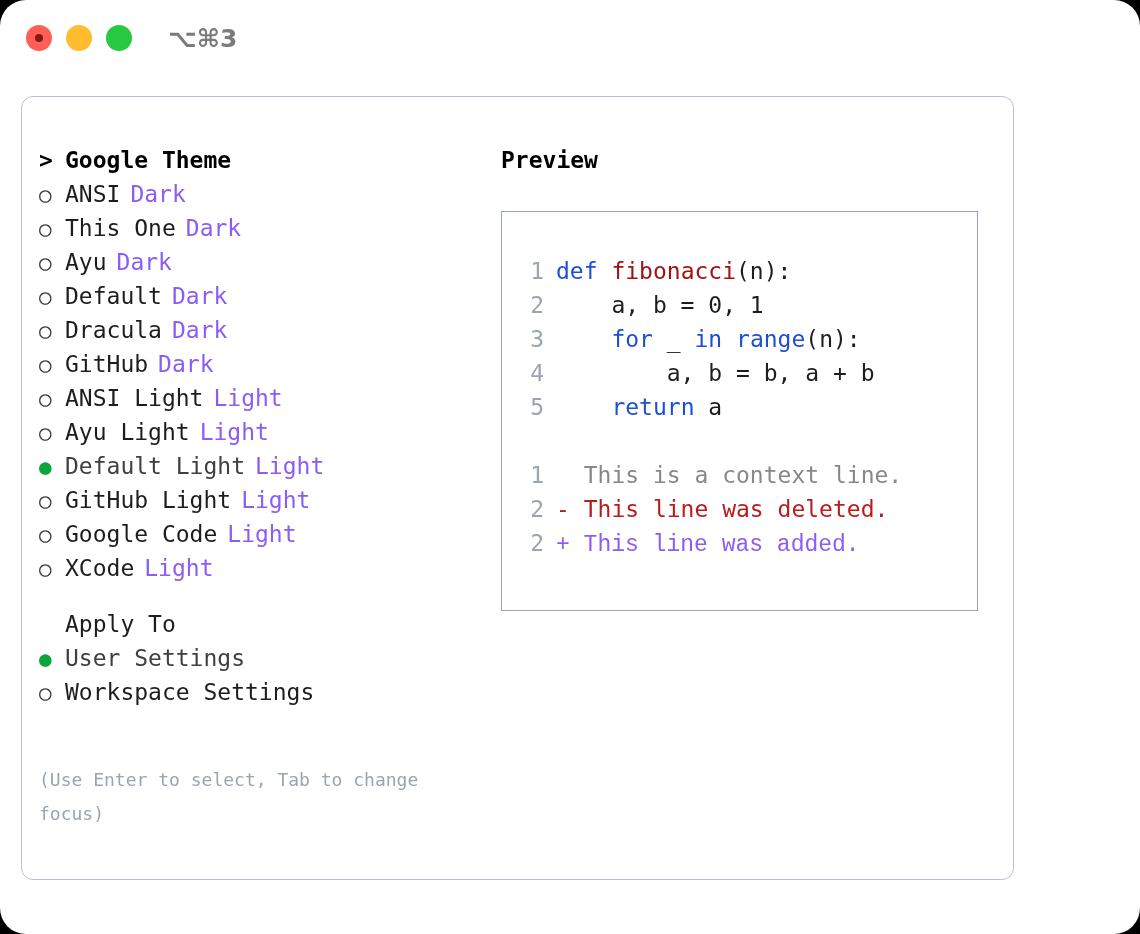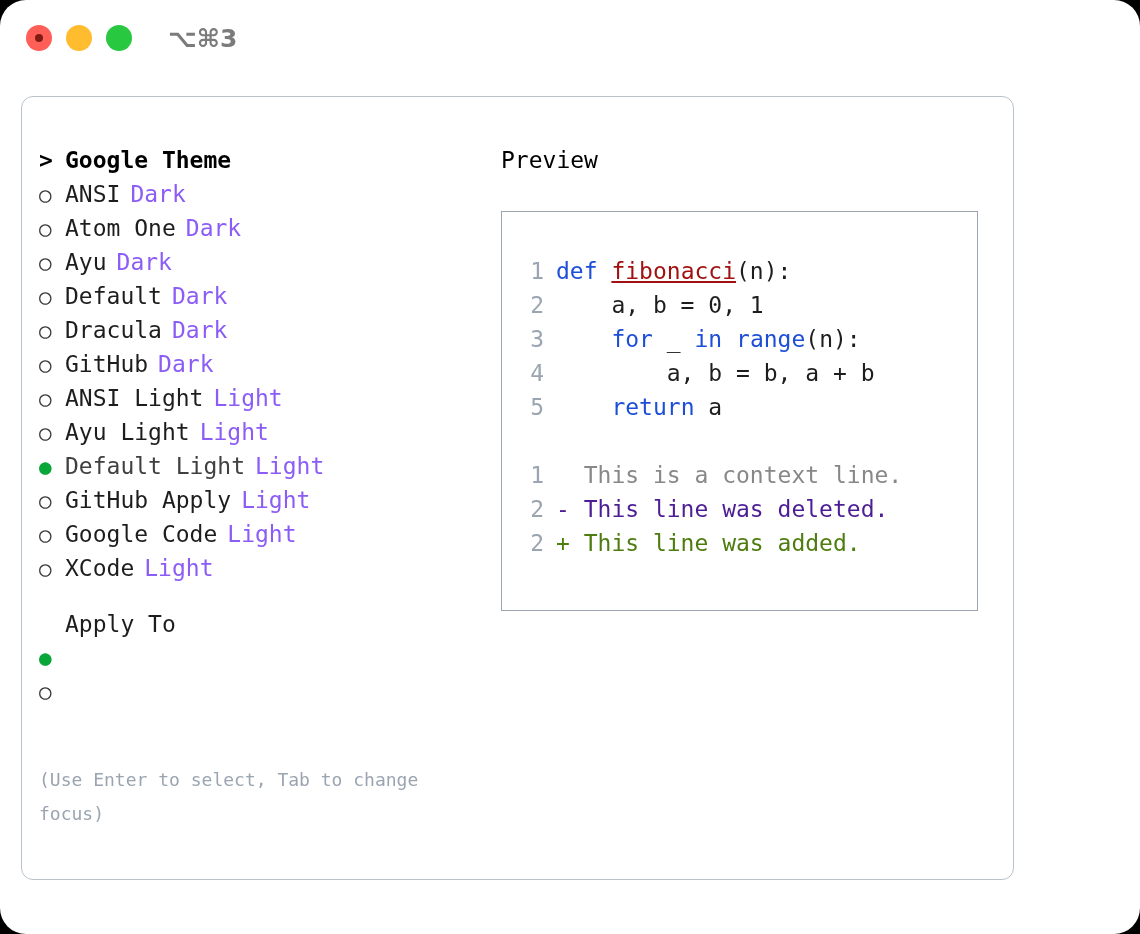--- a/index.html
+++ b/index.html
@@ -129,21 +129,21 @@
 
   
   #right-col {
     position: absolute;
     left: 479px;
     top: 46px;
     width: 490px;
   }
   #preview-title {
     font-size: 23px;
-    font-weight: normal;
+    font-weight: bold;
     color: #000000;
     line-height: 34px;
   }
   #preview-box {
     margin-top: 34px;
     width: 477px;
     height: 400px;
     border: 1.5px solid #9aa5b1;
     box-sizing: border-box;
     position: relative;
@@ -159,27 +159,27 @@
   .cline { display: flex; white-space: pre; }
   .lnum {
     width: 26px;
     flex: 0 0 26px;
     text-align: right;
     color: #9aa5b1;
     padding-right: 12px;
   }
   .ctext { white-space: pre; }
   .kw   { color: #1d4ed8; }
-  .fn   { color: #a11111; text-decoration: underline; }
+  .fn   { color: #a11111; }
   .pl   { color: #1d1d1d; }
   .blank-line { height: 34px; }
 
   .d-ctx { color: #888888; }
-  .d-del { color: #4c1d95; }
-  .d-add { color: #4d7c0f; }
+  .d-del { color: #b91c1c; }
+  .d-add { color: #8b5cf6; font-family: Liberation Mono, monospace; }
 </style>
 </head>
 <body>
 
 <div id="page">
 
   <div id="titlebar">
     <div class="lights">
       <span class="light red"></span>
       <span class="light yellow"></span>
@@ -187,35 +187,35 @@
     </div>
     <div id="shortcut">⌥⌘3</div>
   </div>
 
   <div id="panel">
 
     <div id="left-col">
       <div id="left-rows">
           <div class="row"><span class="marker arrow">&gt;</span><span class="label bold">Google Theme</span></div>
           <div class="row"><span class="marker ">○</span><span class="label ">ANSI</span><span class="tag">Dark</span></div>
-          <div class="row"><span class="marker ">○</span><span class="label ">Atom One</span><span class="tag">Dark</span></div>
+          <div class="row"><span class="marker ">○</span><span class="label ">This One</span><span class="tag">Dark</span></div>
           <div class="row"><span class="marker ">○</span><span class="label ">Ayu</span><span class="tag">Dark</span></div>
           <div class="row"><span class="marker ">○</span><span class="label ">Default</span><span class="tag">Dark</span></div>
           <div class="row"><span class="marker ">○</span><span class="label ">Dracula</span><span class="tag">Dark</span></div>
           <div class="row"><span class="marker ">○</span><span class="label ">GitHub</span><span class="tag">Dark</span></div>
           <div class="row"><span class="marker ">○</span><span class="label ">ANSI Light</span><span class="tag">Light</span></div>
           <div class="row"><span class="marker ">○</span><span class="label ">Ayu Light</span><span class="tag">Light</span></div>
           <div class="row"><span class="marker sel">●</span><span class="label sel">Default Light</span><span class="tag">Light</span></div>
-          <div class="row"><span class="marker ">○</span><span class="label ">GitHub Apply</span><span class="tag">Light</span></div>
+          <div class="row"><span class="marker ">○</span><span class="label ">GitHub Light</span><span class="tag">Light</span></div>
           <div class="row"><span class="marker ">○</span><span class="label ">Google Code</span><span class="tag">Light</span></div>
           <div class="row"><span class="marker ">○</span><span class="label ">XCode</span><span class="tag">Light</span></div>
           <div class="spacer-sm"></div>
           <div class="row"><span class="marker blank">○</span><span class="label ">Apply To</span></div>
-          <div class="row"><span class="marker sel">●</span></div>
-          <div class="row"><span class="marker ">○</span></div>
+          <div class="row"><span class="marker sel">●</span><span class="label sel">User Settings</span></div>
+          <div class="row"><span class="marker ">○</span><span class="label ">Workspace Settings</span></div>
         </div>
     </div>
 
     <div id="hint">(Use Enter to select, Tab to change focus)</div>
 
     <div id="right-col">
       <div id="preview-title">Preview</div>
       <div id="preview-box">
         <div id="code"><div class="cline"><span class="lnum">1</span><span class="ctext"><span class="kw">def </span><span class="fn">fibonacci</span><span class="pl">(n):</span></span></div><div class="cline"><span class="lnum">2</span><span class="ctext"><span class="pl">    a, b = 0, 1</span></span></div><div class="cline"><span class="lnum">3</span><span class="ctext"><span class="pl">    </span><span class="kw">for</span><span class="pl"> _ </span><span class="kw">in</span><span class="pl"> </span><span class="kw">range</span><span class="pl">(n):</span></span></div><div class="cline"><span class="lnum">4</span><span class="ctext"><span class="pl">        a, b = b, a + b</span></span></div><div class="cline"><span class="lnum">5</span><span class="ctext"><span class="pl">    </span><span class="kw">return</span><span class="pl"> a</span></span></div><div class="blank-line"></div><div class="cline"><span class="lnum">1</span><span class="ctext"><span class="d-ctx">  This is a context line.</span></span></div><div class="cline"><span class="lnum">2</span><span class="ctext"><span class="d-del">- This line was deleted.</span></span></div><div class="cline"><span class="lnum">2</span><span class="ctext"><span class="d-add">+ This line was added.</span></span></div></div>
       </div>

